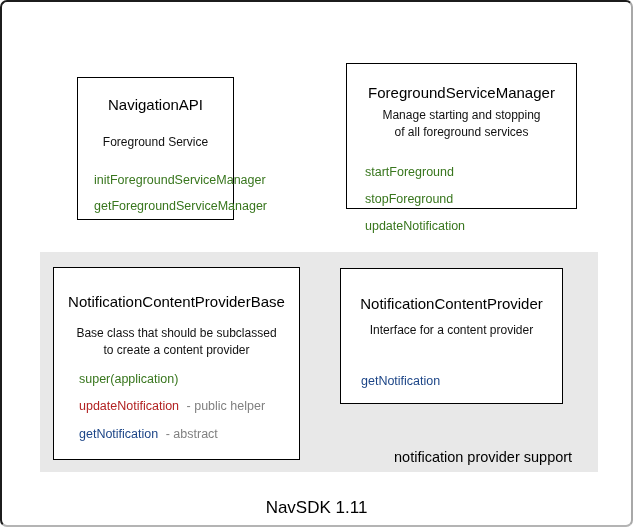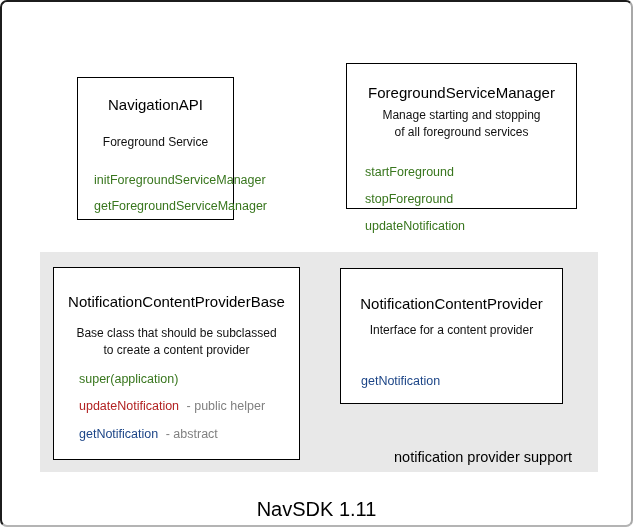--- a/index.html
+++ b/index.html
@@ -80,21 +80,21 @@
     top: 447px;
     font-size: 14.5px;
     color: #000000;
     white-space: nowrap;
   }
   .footer-label {
     position: absolute;
     left: 0; right: 0;
     top: 496px;
     text-align: center;
-    font-size: 20px;
+    font-size: 17px;
     color: #000000;
   }
 </style>
 </head>
 <body>
 
 <div class="frame">
 
   <div class="panel"></div>
 

